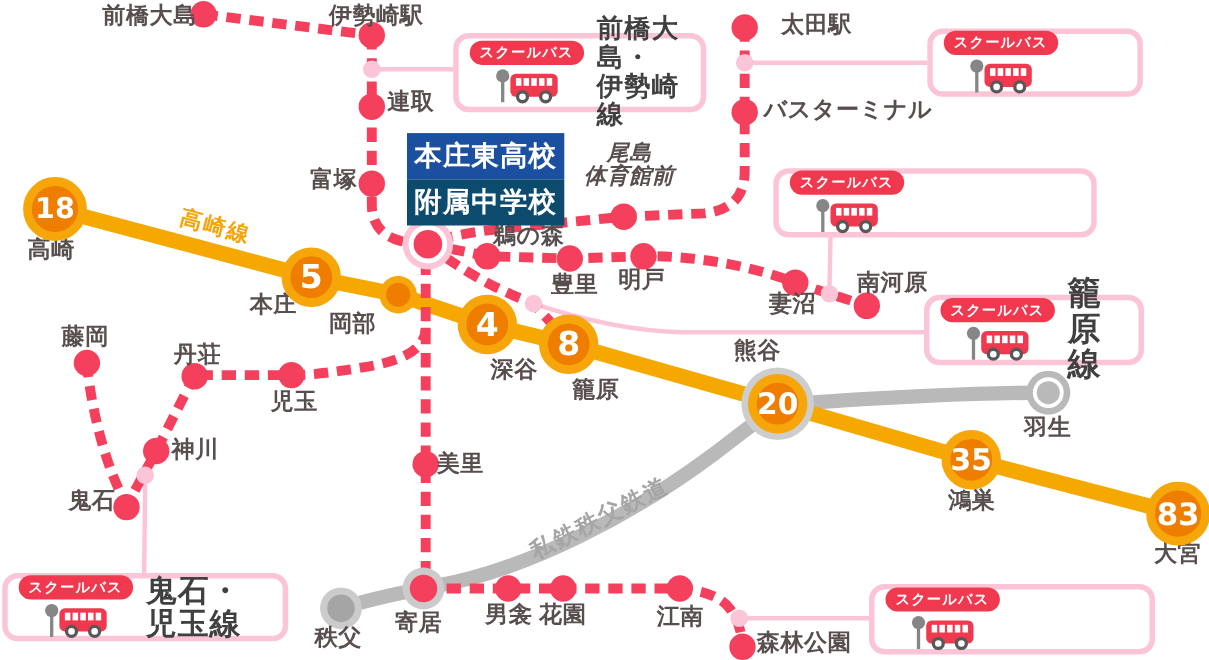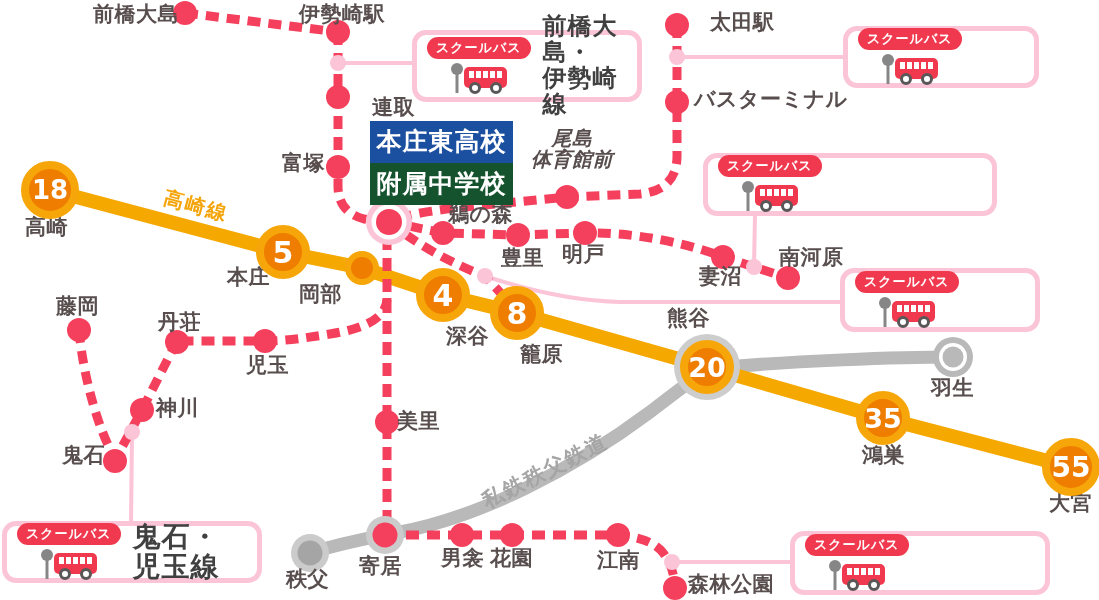--- a/index.html
+++ b/index.html
@@ -14,21 +14,21 @@
                  transform:translate(-50%,-50%) rotate(15deg);}
   #chichibu-name{left:545px;top:471px;color:#a5a5a5;font-size:21px;letter-spacing:2px;
                  transform:translate(-50%,-50%) rotate(-27deg);}
   .stop{position:absolute;z-index:4;border-radius:50%;background:#ee7d00;border:8px solid #f6a608;
         color:#fff;display:flex;align-items:center;justify-content:center;font-weight:bold;
         box-sizing:border-box;transform:translate(-50%,-50%);}
   .stop.ring{box-shadow:0 0 0 6px #cdcdcd;}
   .school{position:absolute;left:370px;top:121px;width:143px;z-index:5;text-align:center;}
   .school div{color:#fff;font-weight:bold;font-size:25px;letter-spacing:1px;padding:4px 0 5px;}
   .school .hs{background:#1b4f9f;}
-  .school .jhs{background:#14532d;}
+  .school .jhs{background:#0c4a6e;}
   .badge{position:absolute;z-index:6;background:#fff;border:5px solid #fbc5d7;border-radius:14px;
          display:flex;align-items:center;gap:12px;padding:4px 10px;box-sizing:border-box;}
   .badge .col{display:flex;flex-direction:column;align-items:center;gap:1px;}
   .pill{background:#f0394e;color:#fff;font-weight:bold;font-size:13px;border-radius:12px;
         padding:2px 9px;white-space:nowrap;letter-spacing:1px;}
   .badge .bname{color:#404040;font-weight:bold;font-size:28px;white-space:pre-line;
         line-height:1.08;letter-spacing:1px;}
   .badge-1{left:412px;top:30px;width:230px;height:72px;}
   .badge-1 .bname{font-size:24px;}
   .badge-2{left:843px;top:26px;width:196px;height:62px;}
@@ -122,21 +122,21 @@
   <div class="line-name" id="chichibu-name">私鉄秩父鉄道</div>
 
   <div class="school">
     <div class="hs">本庄東高校</div>
     <div class="jhs">附属中学校</div>
   </div>
 
   <div id="labels-layer">
       <div class="label" style="left: 93px; top: 3px;">前橋大島</div>
       <div class="label" style="left: 299px; top: 3px;">伊勢崎駅</div>
-      <div class="label" style="left: 352px; top: 96px; margin-left: 20px;">連取</div>
+      <div class="label" style="left: 352px; top: 81px;">連取</div>
       <div class="label" style="left: 282px; top: 152px;">富塚</div>
       <div class="label" style="left: 694px; top: 11px; margin-left: 16px;">太田駅</div>
       <div class="label" style="left: 694px; top: 88px;">バスターミナル</div>
       <div class="label center" style="left: 572px; top: 128px; font-style: italic;">尾島
 体育館前</div>
       <div class="label" style="left: 448px; top: 203px;">鵜の森</div>
       <div class="label" style="left: 501px; top: 247px;">豊里</div>
       <div class="label" style="left: 562px; top: 243px;">明戸</div>
       <div class="label" style="left: 699px; top: 265px;">妻沼</div>
       <div class="label" style="left: 779px; top: 246px;">南河原</div>
@@ -162,21 +162,21 @@
       <div class="label" style="left: 286px; top: 568px;">秩父</div>
       <div class="label" style="left: 359px; top: 555px;">寄居</div>
     </div>
   <div id="stops-layer">
       <div class="stop" style="left: 50px; top: 190px; width: 58px; height: 58px; font-size: 26px;">18</div>
       <div class="stop" style="left: 283px; top: 252px; width: 54px; height: 54px; font-size: 30px;">5</div>
       <div class="stop" style="left: 443px; top: 295px; width: 54px; height: 54px; font-size: 30px;">4</div>
       <div class="stop" style="left: 517px; top: 313px; width: 54px; height: 54px; font-size: 30px;">8</div>
       <div class="stop ring" style="left: 707px; top: 367px; width: 54px; height: 54px; font-size: 27px;">20</div>
       <div class="stop" style="left: 883px; top: 418px; width: 54px; height: 54px; font-size: 27px;">35</div>
-      <div class="stop" style="left: 1071px; top: 467px; width: 58px; height: 58px; font-size: 28px;">55</div>
+      <div class="stop" style="left: 1071px; top: 467px; width: 58px; height: 58px; font-size: 28px;">83</div>
     </div>
 
   <div class="badge badge-1">
     <div class="col">
         <span class="pill">スクールバス</span>
       <svg width="58" height="36" viewBox="0 0 58 36">
           <line x1="7" y1="10" x2="7" y2="33" stroke="#868686" stroke-width="3"></line>
           <circle cx="7" cy="9" r="6" fill="#868686"></circle>
           <rect x="14" y="7" width="43" height="21" rx="5" fill="#f0394e"></rect>
           <rect x="19" y="11" width="5" height="7" fill="#fff"></rect>
@@ -237,20 +237,21 @@
           <rect x="14" y="7" width="43" height="21" rx="5" fill="#f0394e"></rect>
           <rect x="19" y="11" width="5" height="7" fill="#fff"></rect>
           <rect x="26" y="11" width="5" height="7" fill="#fff"></rect>
           <rect x="33" y="11" width="5" height="7" fill="#fff"></rect>
           <rect x="40" y="11" width="5" height="7" fill="#fff"></rect>
           <rect x="47" y="11" width="5" height="7" fill="#fff"></rect>
           <circle cx="25" cy="28" r="4.5" fill="#fff" stroke="#595757" stroke-width="3"></circle>
           <circle cx="46" cy="28" r="4.5" fill="#fff" stroke="#595757" stroke-width="3"></circle>
         </svg>
     </div>
+    <span class="bname">籠原線</span>
   </div>
 
   <div class="badge badge-5">
     <div class="col">
         <span class="pill">スクールバス</span>
       <svg width="58" height="36" viewBox="0 0 58 36">
           <line x1="7" y1="10" x2="7" y2="33" stroke="#868686" stroke-width="3"></line>
           <circle cx="7" cy="9" r="6" fill="#868686"></circle>
           <rect x="14" y="7" width="43" height="21" rx="5" fill="#f0394e"></rect>
           <rect x="19" y="11" width="5" height="7" fill="#fff"></rect>

